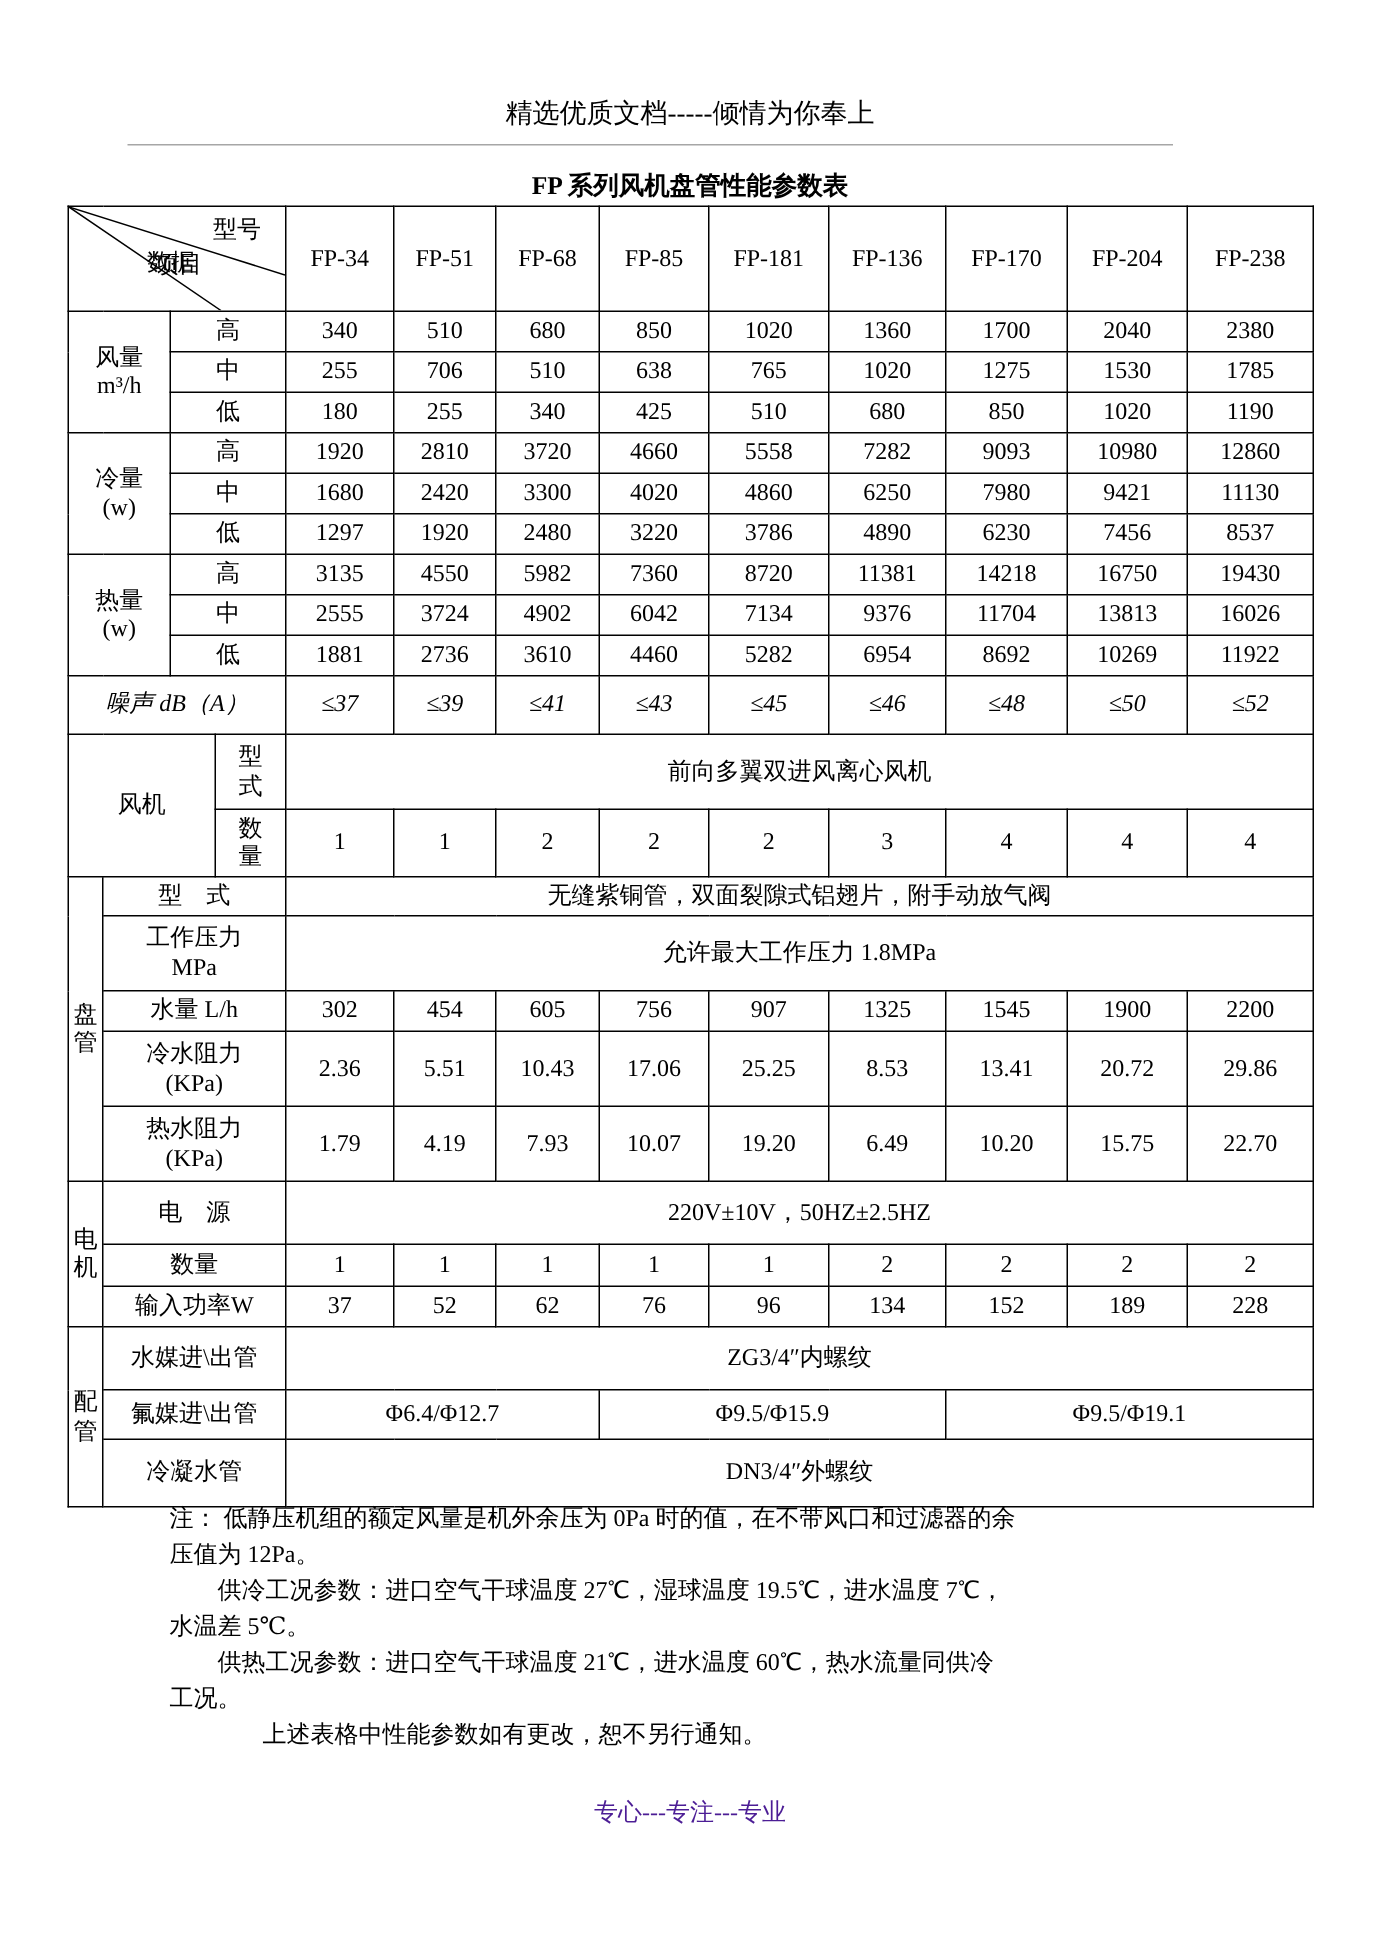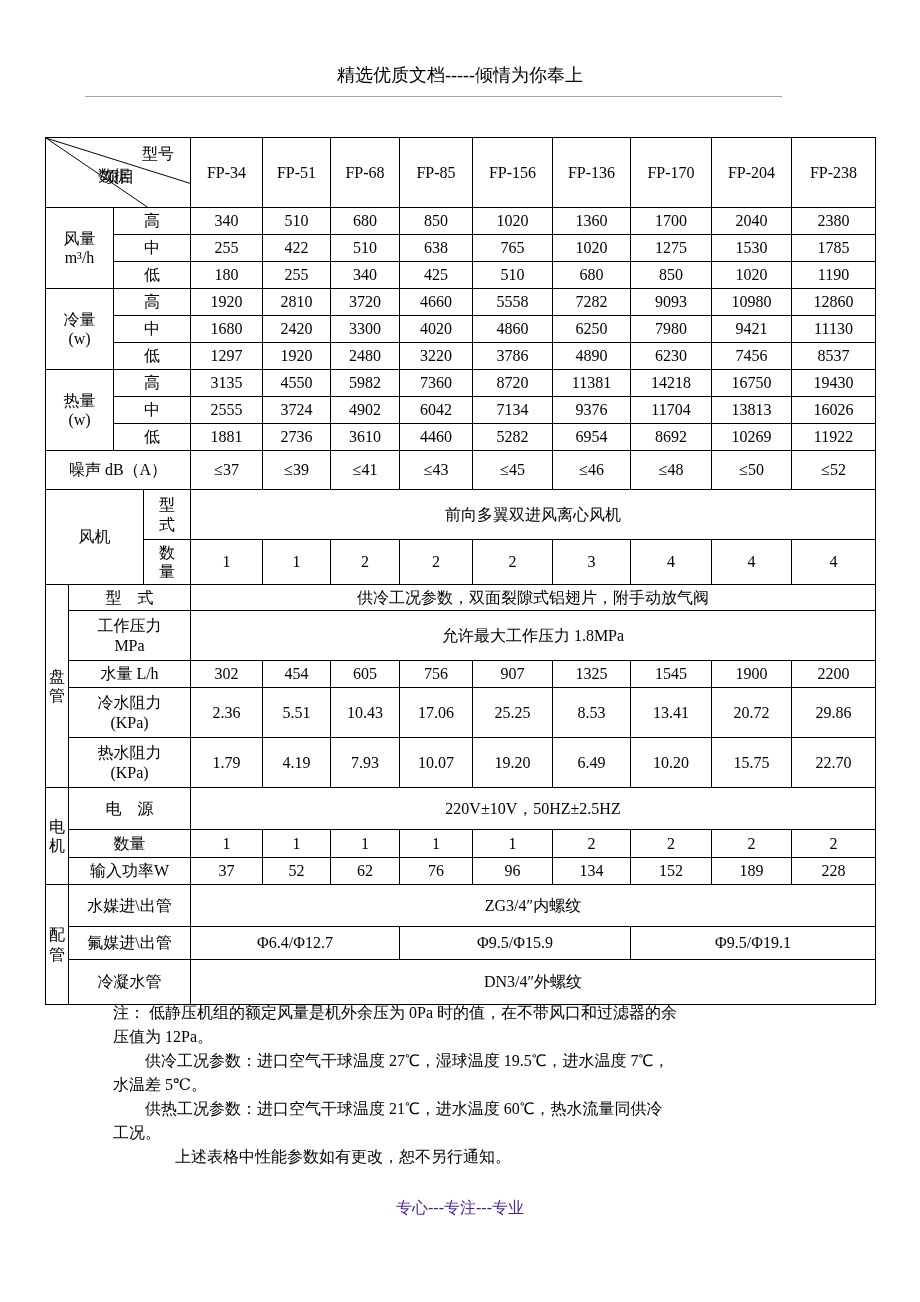--- a/index.html
+++ b/index.html
@@ -21,21 +21,21 @@
   .spec-table td {
     border: 1px solid #000; text-align: center; vertical-align: middle;
     padding: 0 2px; line-height: 1.2; overflow: hidden;
   }
   .pre { white-space: pre-line; }
   tr.rh  { height: 70px; }
   tr.h26 { height: 26px; }
   tr.h27 { height: 27px; }
   tr.h28 { height: 28px; }
   tr.h33 { height: 33px; }
-  tr.h39 { height: 39px; }
+  tr.h39 { height: 39px; font-style: italic; }
   tr.h42 { height: 42px; }
   tr.h45 { height: 45px; }
   tr.h50 { height: 50px; }
 
   td.corner { position: relative; padding: 0; }
   .diag { position: absolute; top: 0; left: 0; width: 100%; height: 100%; display: block; }
   .diag line { stroke: #000; stroke-width: 1; }
   .ctop { position: absolute; top: 6px; right: 16px; }
   .cmid { position: absolute; top: 28px; left: 52px; }
   .cbot { position: absolute; bottom: 21px; left: 10px; margin-left: 47px; }
@@ -51,20 +51,21 @@
 </head>
 <body>
 
 <div class="page">
 
   <div class="top-header">
     <span>精选优质文档-----倾情为你奉上</span>
   </div>
   <div class="header-rule"></div>
 
+  <h1 class="doc-title">FP 系列风机盘管性能参数表</h1>
 
   <table class="spec-table">
     <colgroup>
       <col style="width:23px">
         <col style="width:45px">
         <col style="width:30px">
         <col style="width:47px">
       <col style="width:72px">
         <col style="width:68px">
         <col style="width:69px">
@@ -84,21 +85,21 @@
           <line x1="0" y1="0" x2="102" y2="70"></line>
         </svg>
         <span class="ctop">型号</span>
         <span class="cmid">数据</span>
         <span class="cbot">项目</span>
       </td>
       <td>FP-34</td>
       <td>FP-51</td>
       <td>FP-68</td>
       <td>FP-85</td>
-      <td>FP-156</td>
+      <td>FP-181</td>
       <td>FP-136</td>
       <td>FP-170</td>
       <td>FP-204</td>
       <td>FP-238</td>
     </tr>
 
     <tr class="h27">
       <td colspan="2" rowspan="3" class="pre">风量
 m³/h</td>
       <td colspan="2">高</td>
@@ -108,21 +109,21 @@
       <td>850</td>
       <td>1020</td>
       <td>1360</td>
       <td>1700</td>
       <td>2040</td>
       <td>2380</td>
     </tr>
     <tr class="h27">
       <td colspan="2">中</td>
       <td>255</td>
-      <td>422</td>
+      <td>706</td>
       <td>510</td>
       <td>638</td>
       <td>765</td>
       <td>1020</td>
       <td>1275</td>
       <td>1530</td>
       <td>1785</td>
     </tr>
     <tr class="h27">
       <td colspan="2">低</td>
@@ -245,21 +246,21 @@
       <td>3</td>
       <td>4</td>
       <td>4</td>
       <td>4</td>
     </tr>
 
     <tr class="h26">
       <td rowspan="5" class="pre">盘
 管</td>
       <td colspan="3">型　式</td>
-      <td colspan="9">供冷工况参数，双面裂隙式铝翅片，附手动放气阀</td>
+      <td colspan="9">无缝紫铜管，双面裂隙式铝翅片，附手动放气阀</td>
     </tr>
     <tr class="h50">
       <td colspan="3" class="pre">工作压力
 MPa</td>
       <td colspan="9">允许最大工作压力 1.8MPa</td>
     </tr>
     <tr class="h27">
       <td colspan="3">水量 L/h</td>
       <td>302</td>
       <td>454</td>

